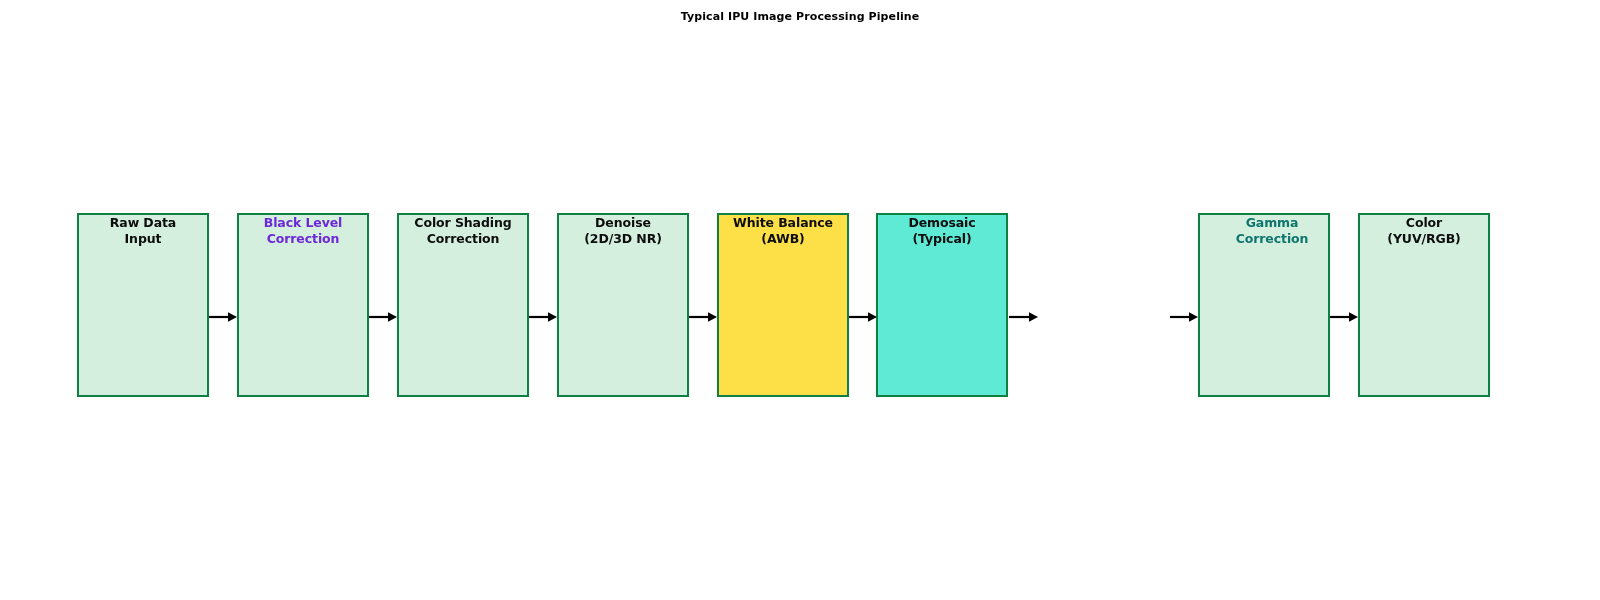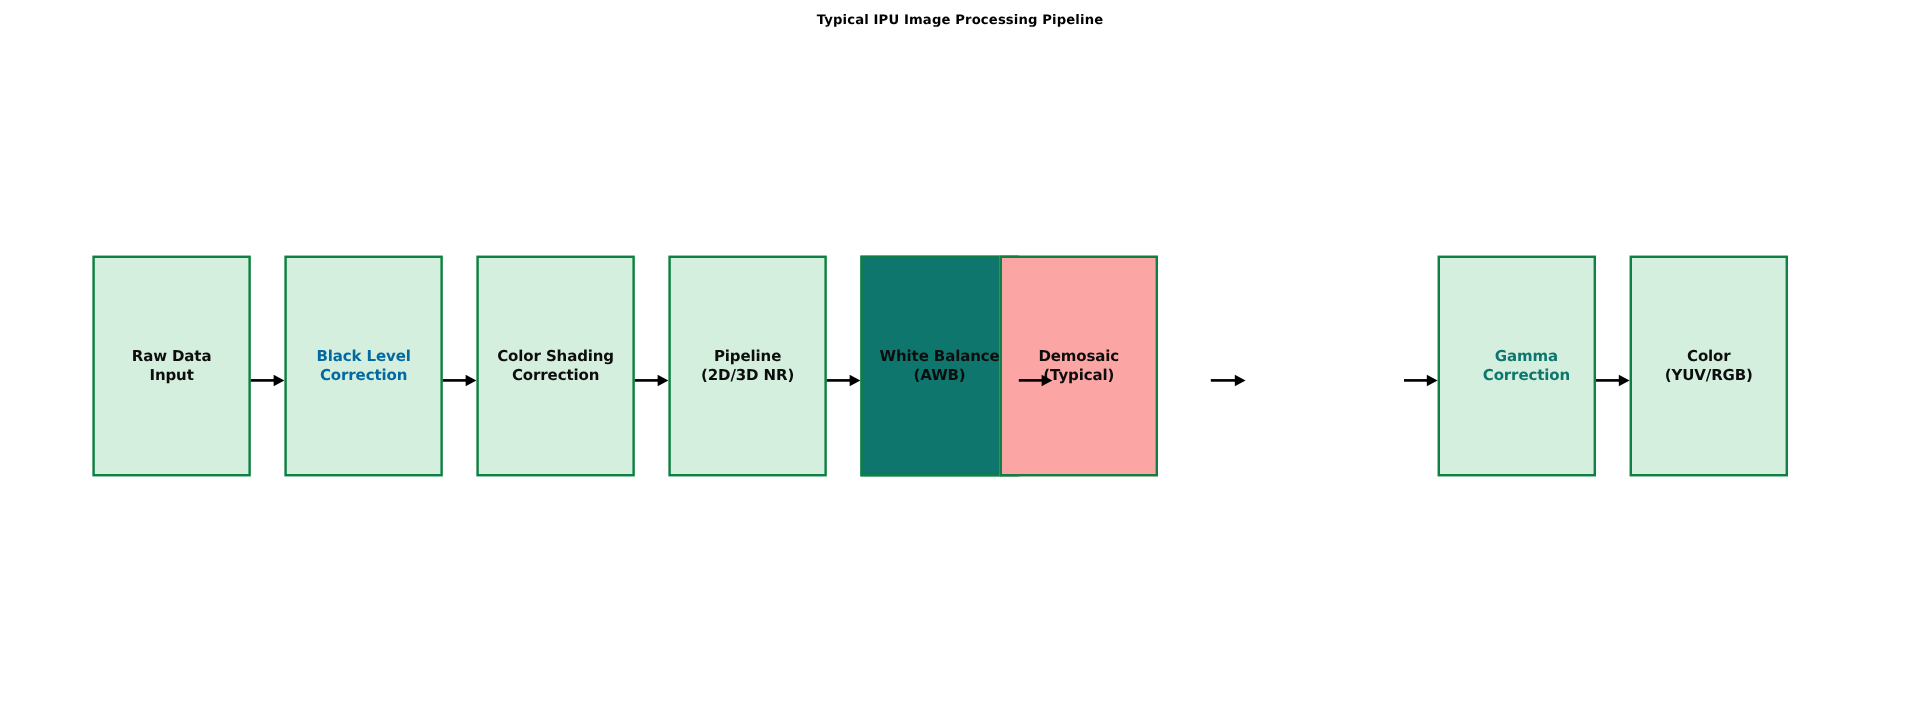--- a/index.html
+++ b/index.html
@@ -47,21 +47,20 @@
 
   .pipeline-stage {
     position: absolute;
     top: 0;
     width: 132px;
     height: 184px;
     box-sizing: border-box;
     background: #d5efdf;
     border: 2.5px solid #0e8043;
     display: flex;
-    align-items: center;
     justify-content: center;
   }
 
   .stage-label {
     font-size: 12.5px;
     font-weight: bold;
     color: #0d0d0d;
     text-align: center;
     line-height: 16px;
     white-space: nowrap;
@@ -89,32 +88,32 @@
 
 <div id="figure-canvas">
 
   <div id="figure-title">Typical IPU Image Processing Pipeline</div>
 
   <div id="pipeline-row">
       <div class="pipeline-stage" style="left: 77px; background: rgb(213, 239, 223); border-color: rgb(14, 128, 67);">
         <div class="stage-label" style="color: rgb(13, 13, 13);"><span class="line1">Raw Data</span><span class="line2">Input</span></div>
       </div>
       <div class="pipeline-stage" style="left: 237px; background: rgb(213, 239, 223); border-color: rgb(14, 128, 67);">
-        <div class="stage-label" style="color: #0369a1;"><span class="line1">Black Level</span><span class="line2">Correction</span></div>
+        <div class="stage-label" style="color: #6d28d9;"><span class="line1">Black Level</span><span class="line2">Correction</span></div>
       </div>
       <div class="pipeline-stage" style="left: 397px; background: rgb(213, 239, 223); border-color: rgb(14, 128, 67);">
         <div class="stage-label" style="color: rgb(13, 13, 13);"><span class="line1">Color Shading</span><span class="line2">Correction</span></div>
       </div>
       <div class="pipeline-stage" style="left: 557px; background: rgb(213, 239, 223); border-color: rgb(14, 128, 67);">
-        <div class="stage-label" style="color: rgb(13, 13, 13);"><span class="line1">Pipeline</span><span class="line2">(2D/3D NR)</span></div>
+        <div class="stage-label" style="color: rgb(13, 13, 13);"><span class="line1">Denoise</span><span class="line2">(2D/3D NR)</span></div>
       </div>
-      <div class="pipeline-stage" style="left: 717px; background: #0f766e; border-color: rgb(14, 128, 67);">
+      <div class="pipeline-stage" style="left: 717px; background: #fde047; border-color: rgb(14, 128, 67);">
         <div class="stage-label" style="color: rgb(13, 13, 13);"><span class="line1">White Balance</span><span class="line2">(AWB)</span></div>
       </div>
-      <div class="pipeline-stage" style="left: 833px; background: #fca5a5; border-color: rgb(14, 128, 67);">
+      <div class="pipeline-stage" style="left: 876px; background: #5eead4; border-color: rgb(14, 128, 67);">
         <div class="stage-label" style="color: rgb(13, 13, 13);"><span class="line1">Demosaic</span><span class="line2">(Typical)</span></div>
       </div>
       <div class="pipeline-stage" style="left: 1198px; background: rgb(213, 239, 223); border-color: rgb(14, 128, 67);">
         <div class="stage-label" style="color: #0f766e; margin-left: 16px;"><span class="line1">Gamma</span><span class="line2">Correction</span></div>
       </div>
       <div class="pipeline-stage" style="left: 1358px; background: rgb(213, 239, 223); border-color: rgb(14, 128, 67);">
         <div class="stage-label" style="color: rgb(13, 13, 13);"><span class="line1">Color</span><span class="line2">(YUV/RGB)</span></div>
       </div>
       <div class="pipeline-arrow" style="left: 209px; width: 28px;">
         <svg width="28" height="12" viewBox="0 0 28 12">

